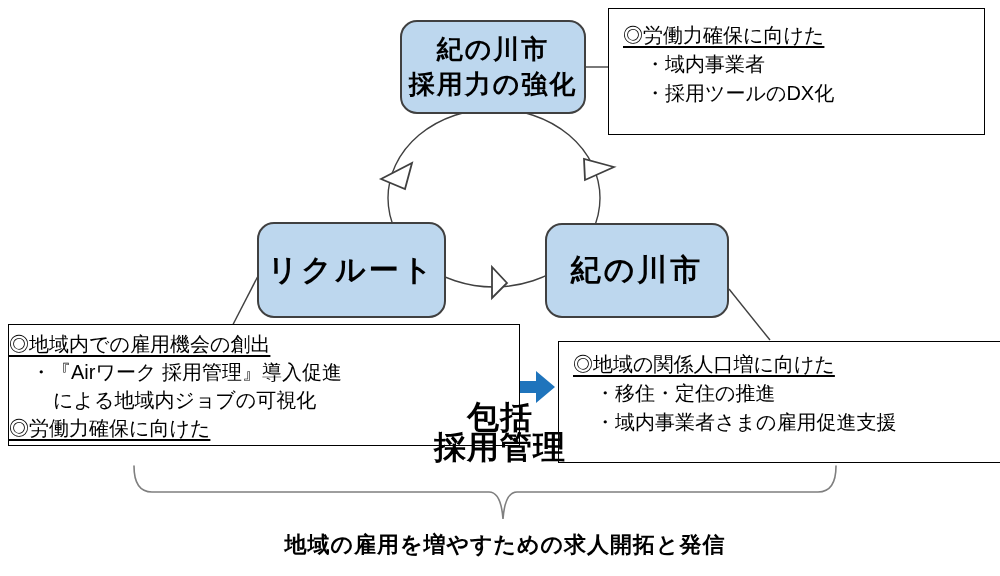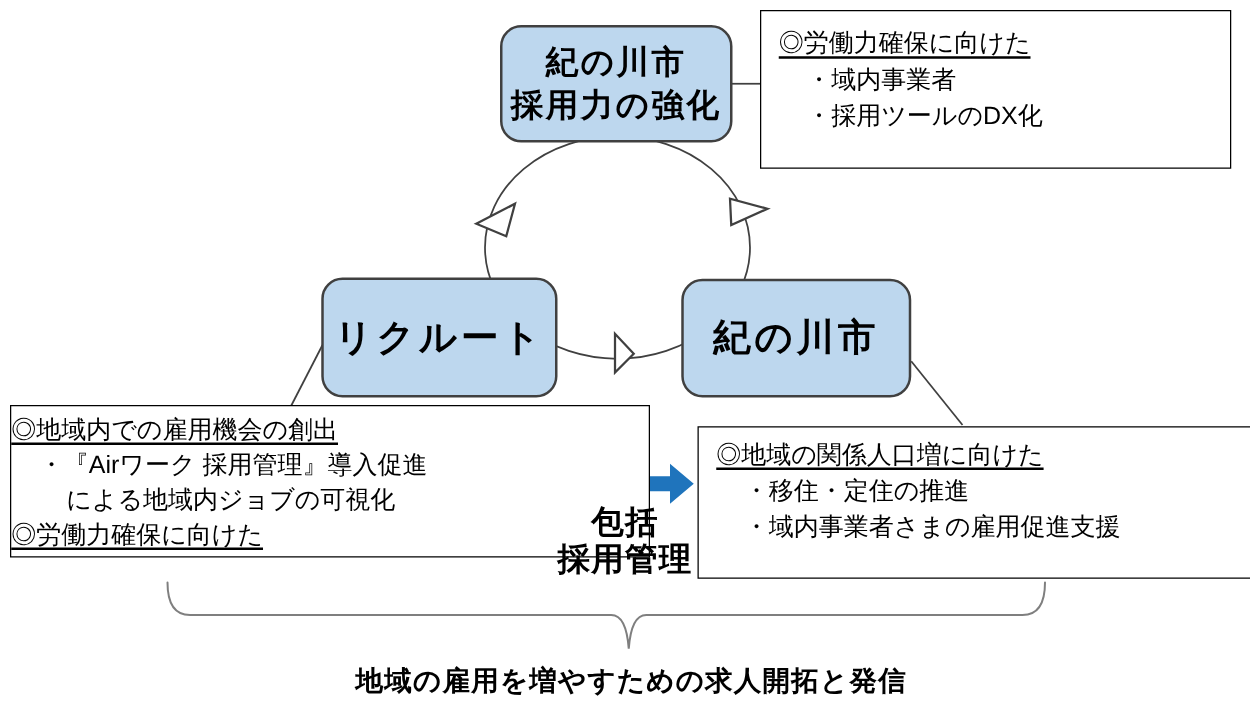--- a/index.html
+++ b/index.html
@@ -22,21 +22,21 @@
     font-weight:400;font-size:20px;line-height:29px;white-space:nowrap;
   }
   .callout-labor{left:608px;top:8px;width:377px;height:127px;padding:12px 8px 0 14px;}
   .callout-left{left:8px;top:324px;width:512px;height:122px;padding:5px 6px 0 0;line-height:28px;}
   .callout-right{left:558px;top:341px;width:472px;height:122px;padding:8px 6px 0 14px;}
   .u{text-decoration:underline;text-underline-offset:4px;text-decoration-thickness:1.5px;}
   .ind1{padding-left:22px;}
   .ind2{padding-left:44px;}
   .partnership{
     position:absolute;left:427px;top:402px;width:146px;text-align:center;
-    font-weight:700;font-size:26px;line-height:30px;letter-spacing:1px;
+    font-weight:700;font-size:32px;line-height:30px;letter-spacing:1px;
   }
   .caption{
     position:absolute;left:0;top:530px;width:1010px;text-align:center;
     font-weight:700;font-size:22px;letter-spacing:1px;
   }
 </style>
 </head>
 <body>
 
 <div class="canvas">

